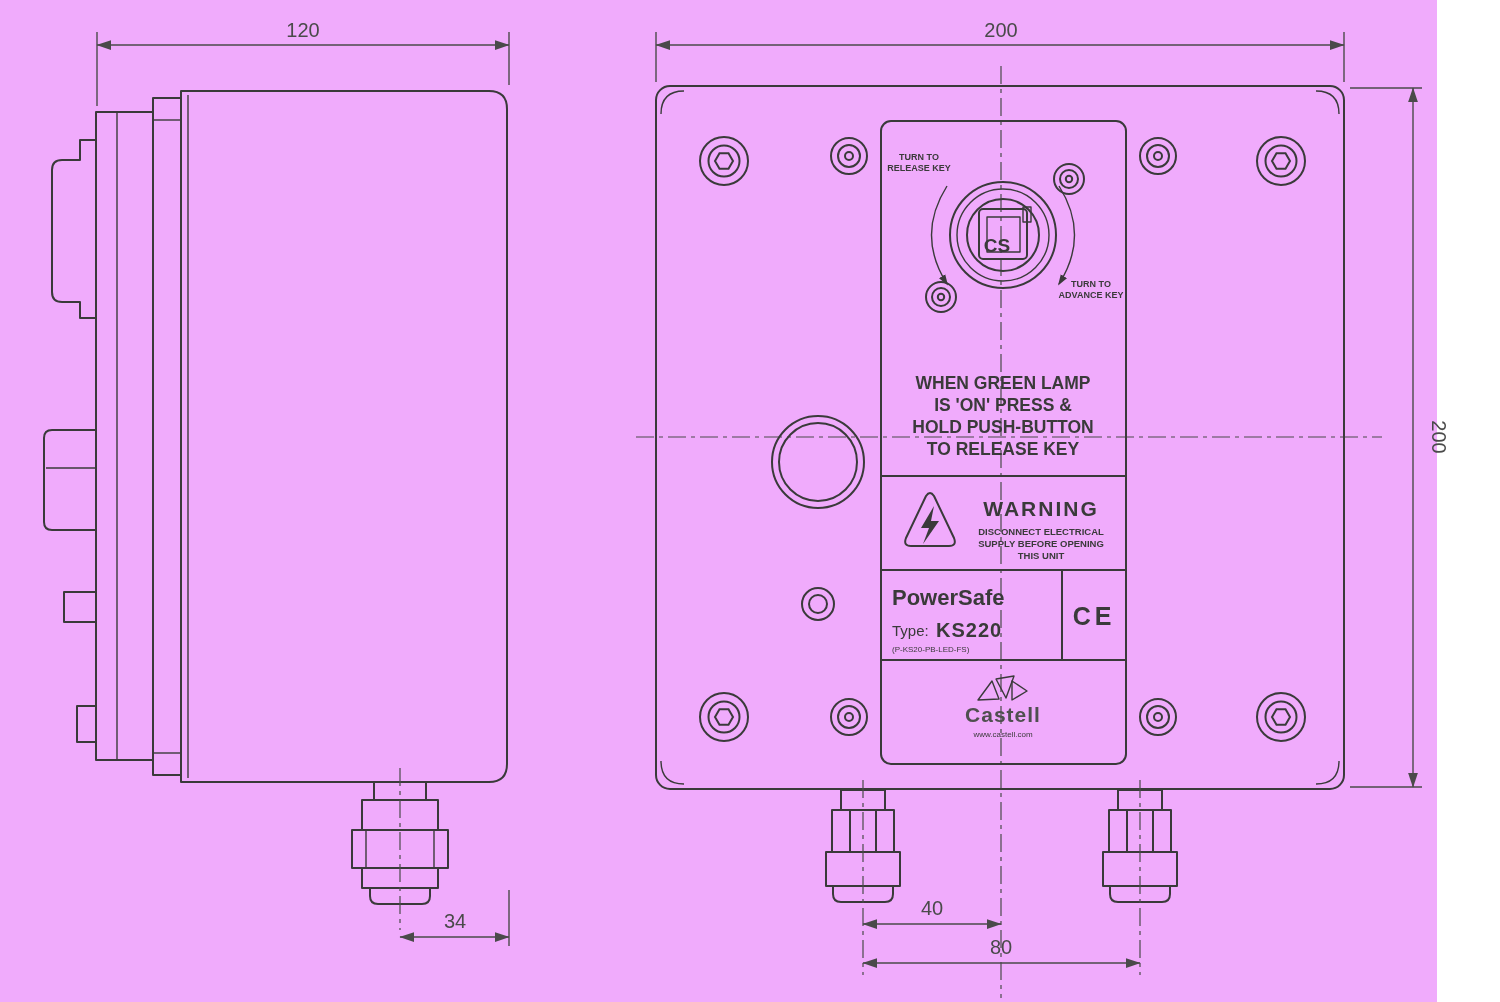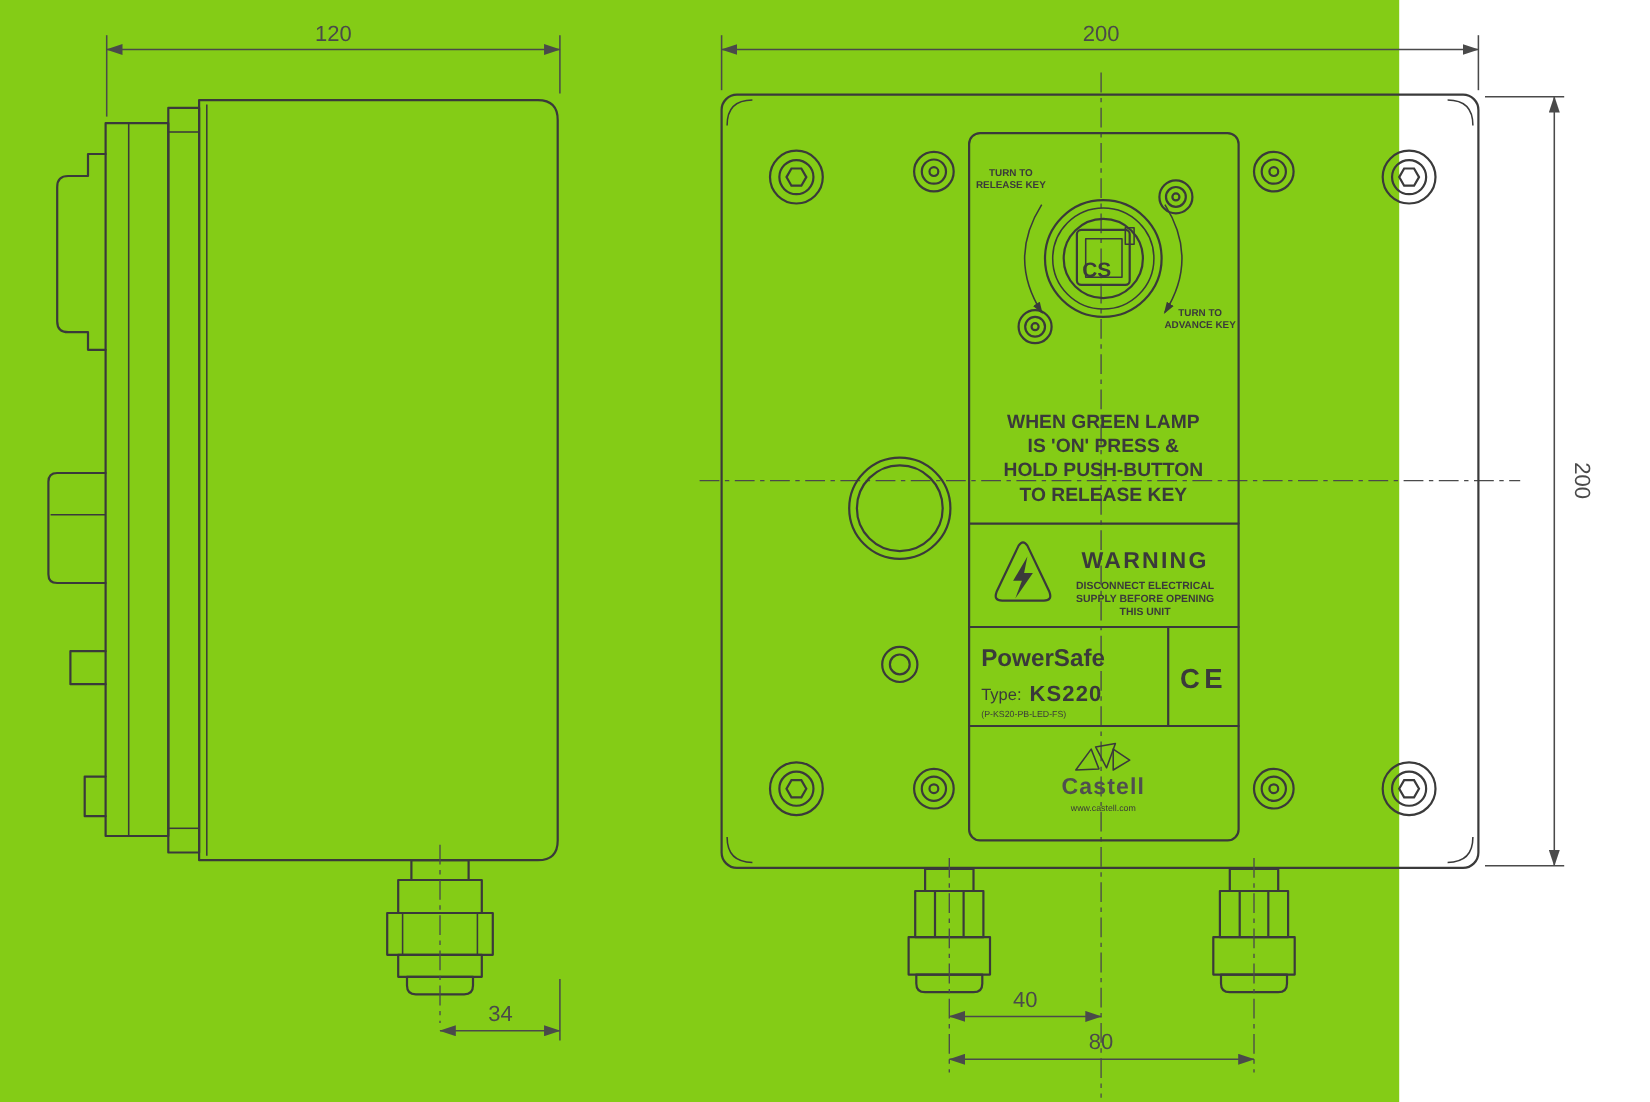--- a/index.html
+++ b/index.html
@@ -1,16 +1,16 @@
 <!DOCTYPE html>
 <html><head>
 <meta charset="utf-8">
 <style>
   html,body { margin:0; padding:0; background:#fff; }
-  .stage { width:1272px; height:1002px; position:relative; background:#84cc16; }
+  .stage { width:1437px; height:1002px; position:relative; background:#f0abfc; }
   svg text { font-family:"Liberation Sans", sans-serif; fill:#3a3a3a; }
   .o   { fill:none; stroke:#3a3a3a; stroke-width:2;   stroke-linejoin:round; stroke-linecap:round; }
   .o1  { fill:none; stroke:#3a3a3a; stroke-width:1.4; stroke-linejoin:round; }
   .dim { fill:none; stroke:#4a4a4a; stroke-width:1.4; }
   .cl  { fill:none; stroke:#4a4a4a; stroke-width:1.2; stroke-dasharray:18 5 4 5; }
   .dimtxt { font-size:20px; fill:#4a4a4a; }
   .tiny  { font-size:9px;  font-weight:bold; }
   .warnt { font-size:21px; font-weight:bold; letter-spacing:2px; }
   .warns { font-size:9.5px; font-weight:bold; }
   .inst  { font-size:17.5px; font-weight:bold; }

